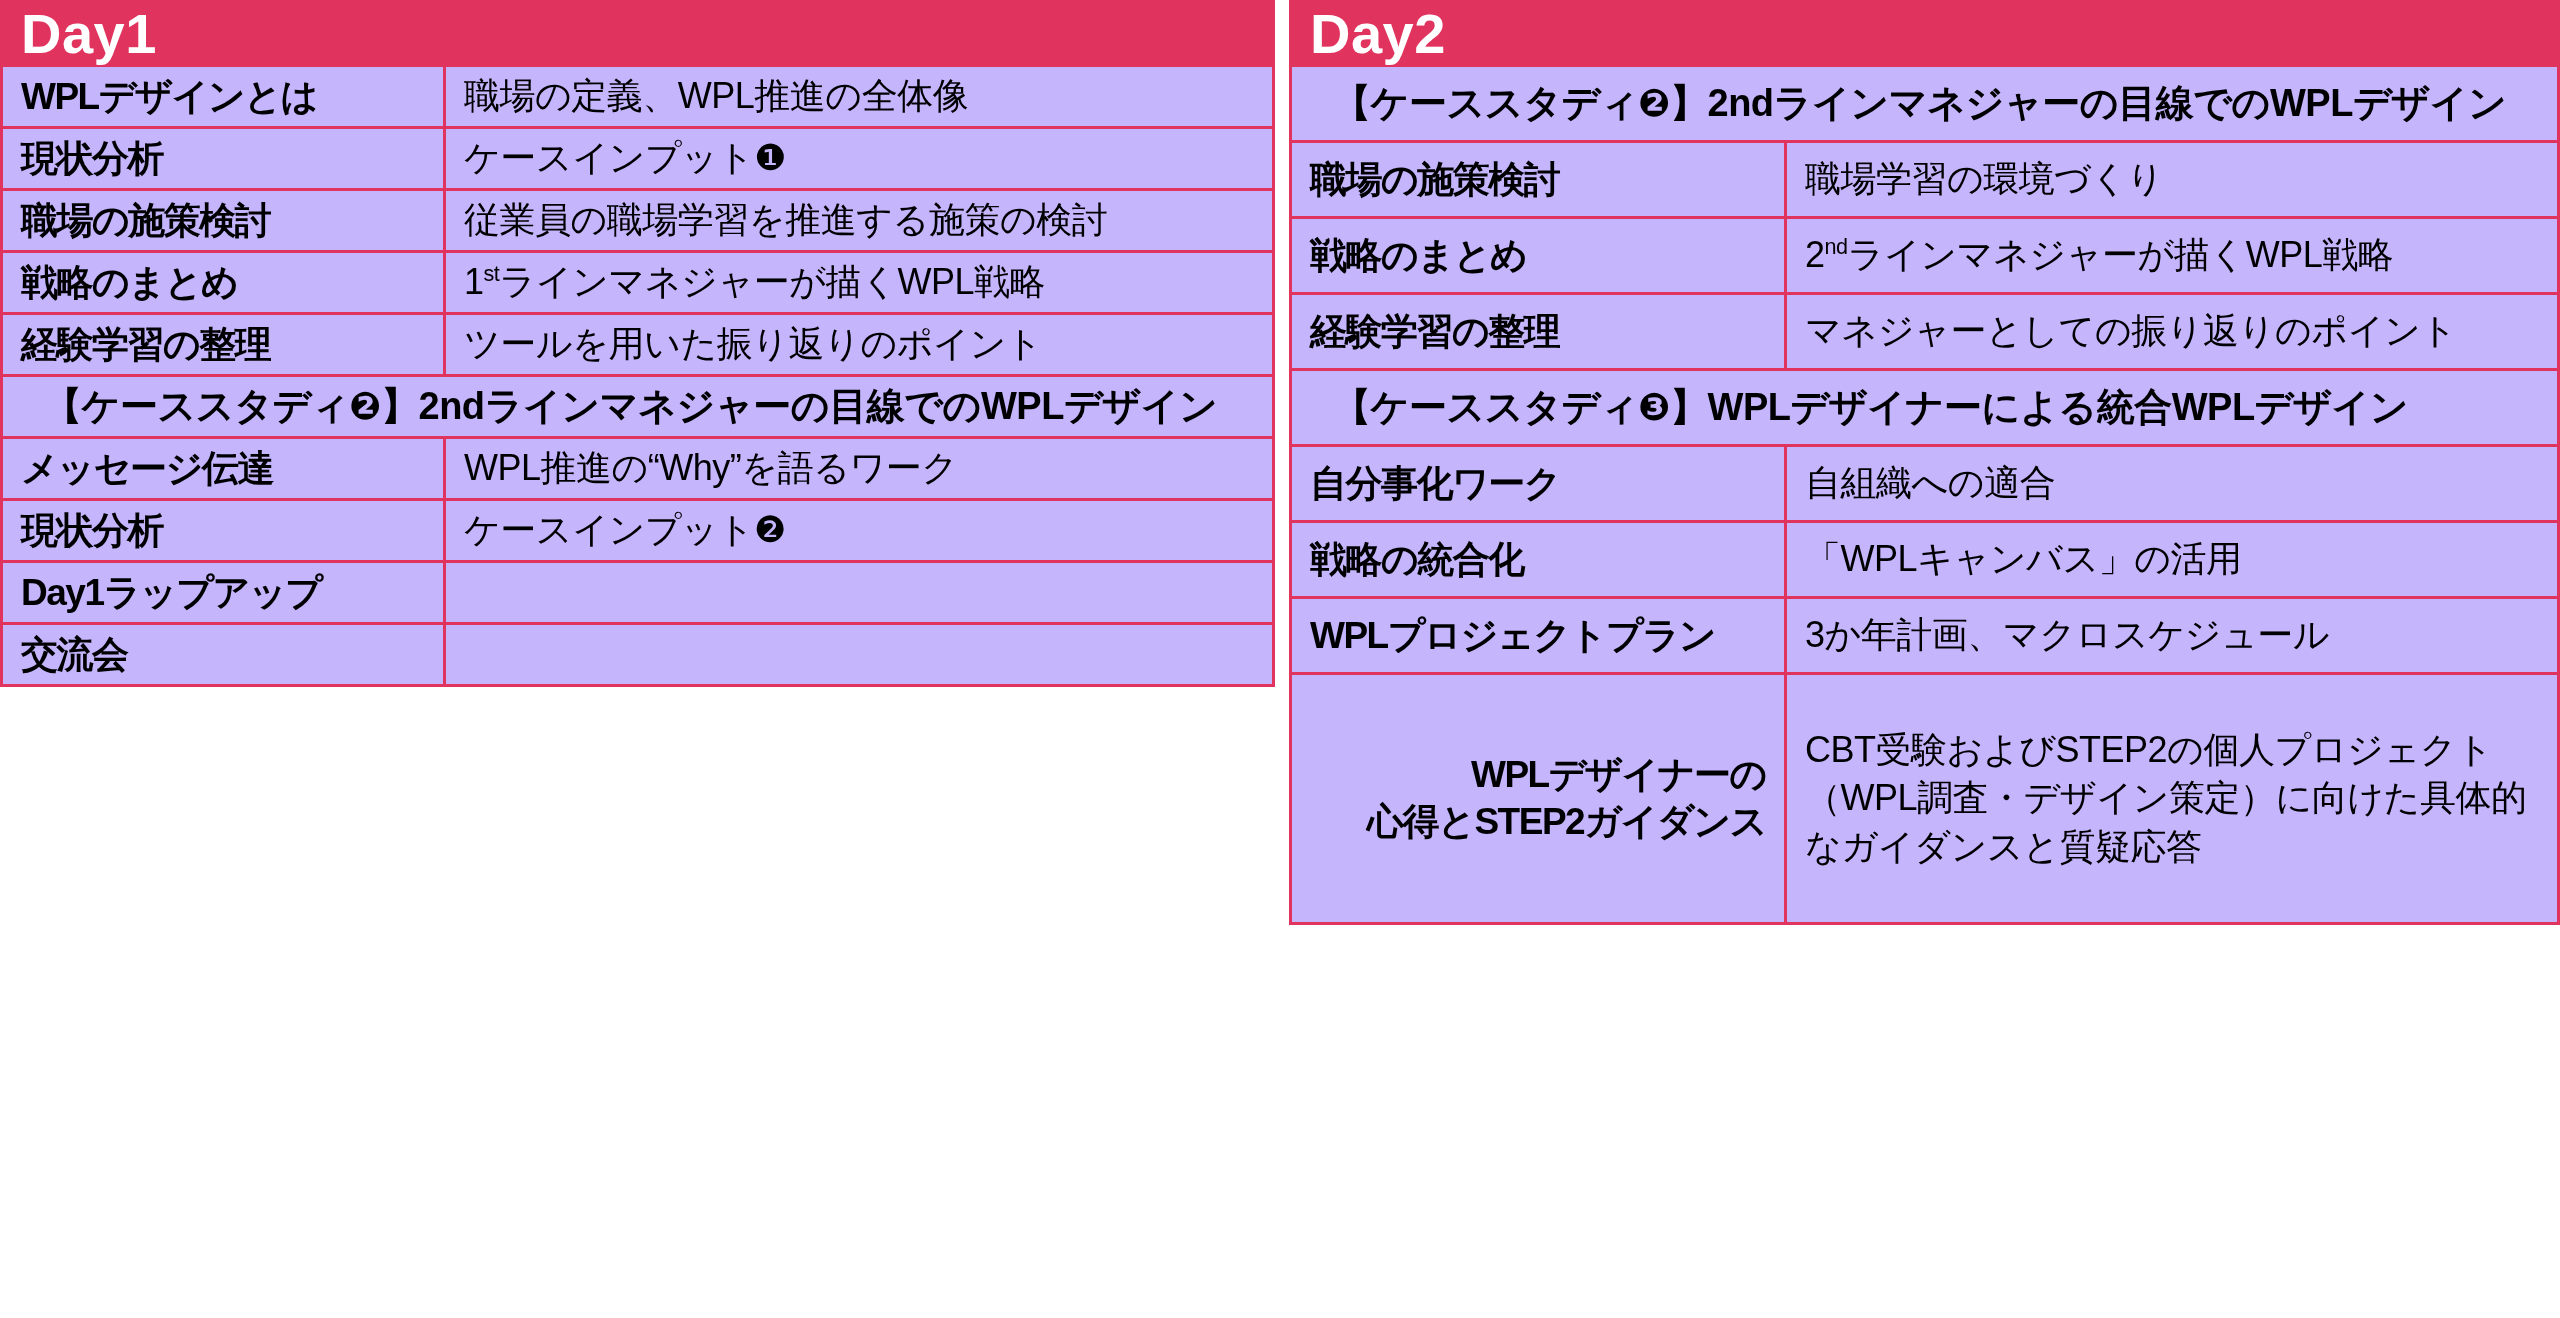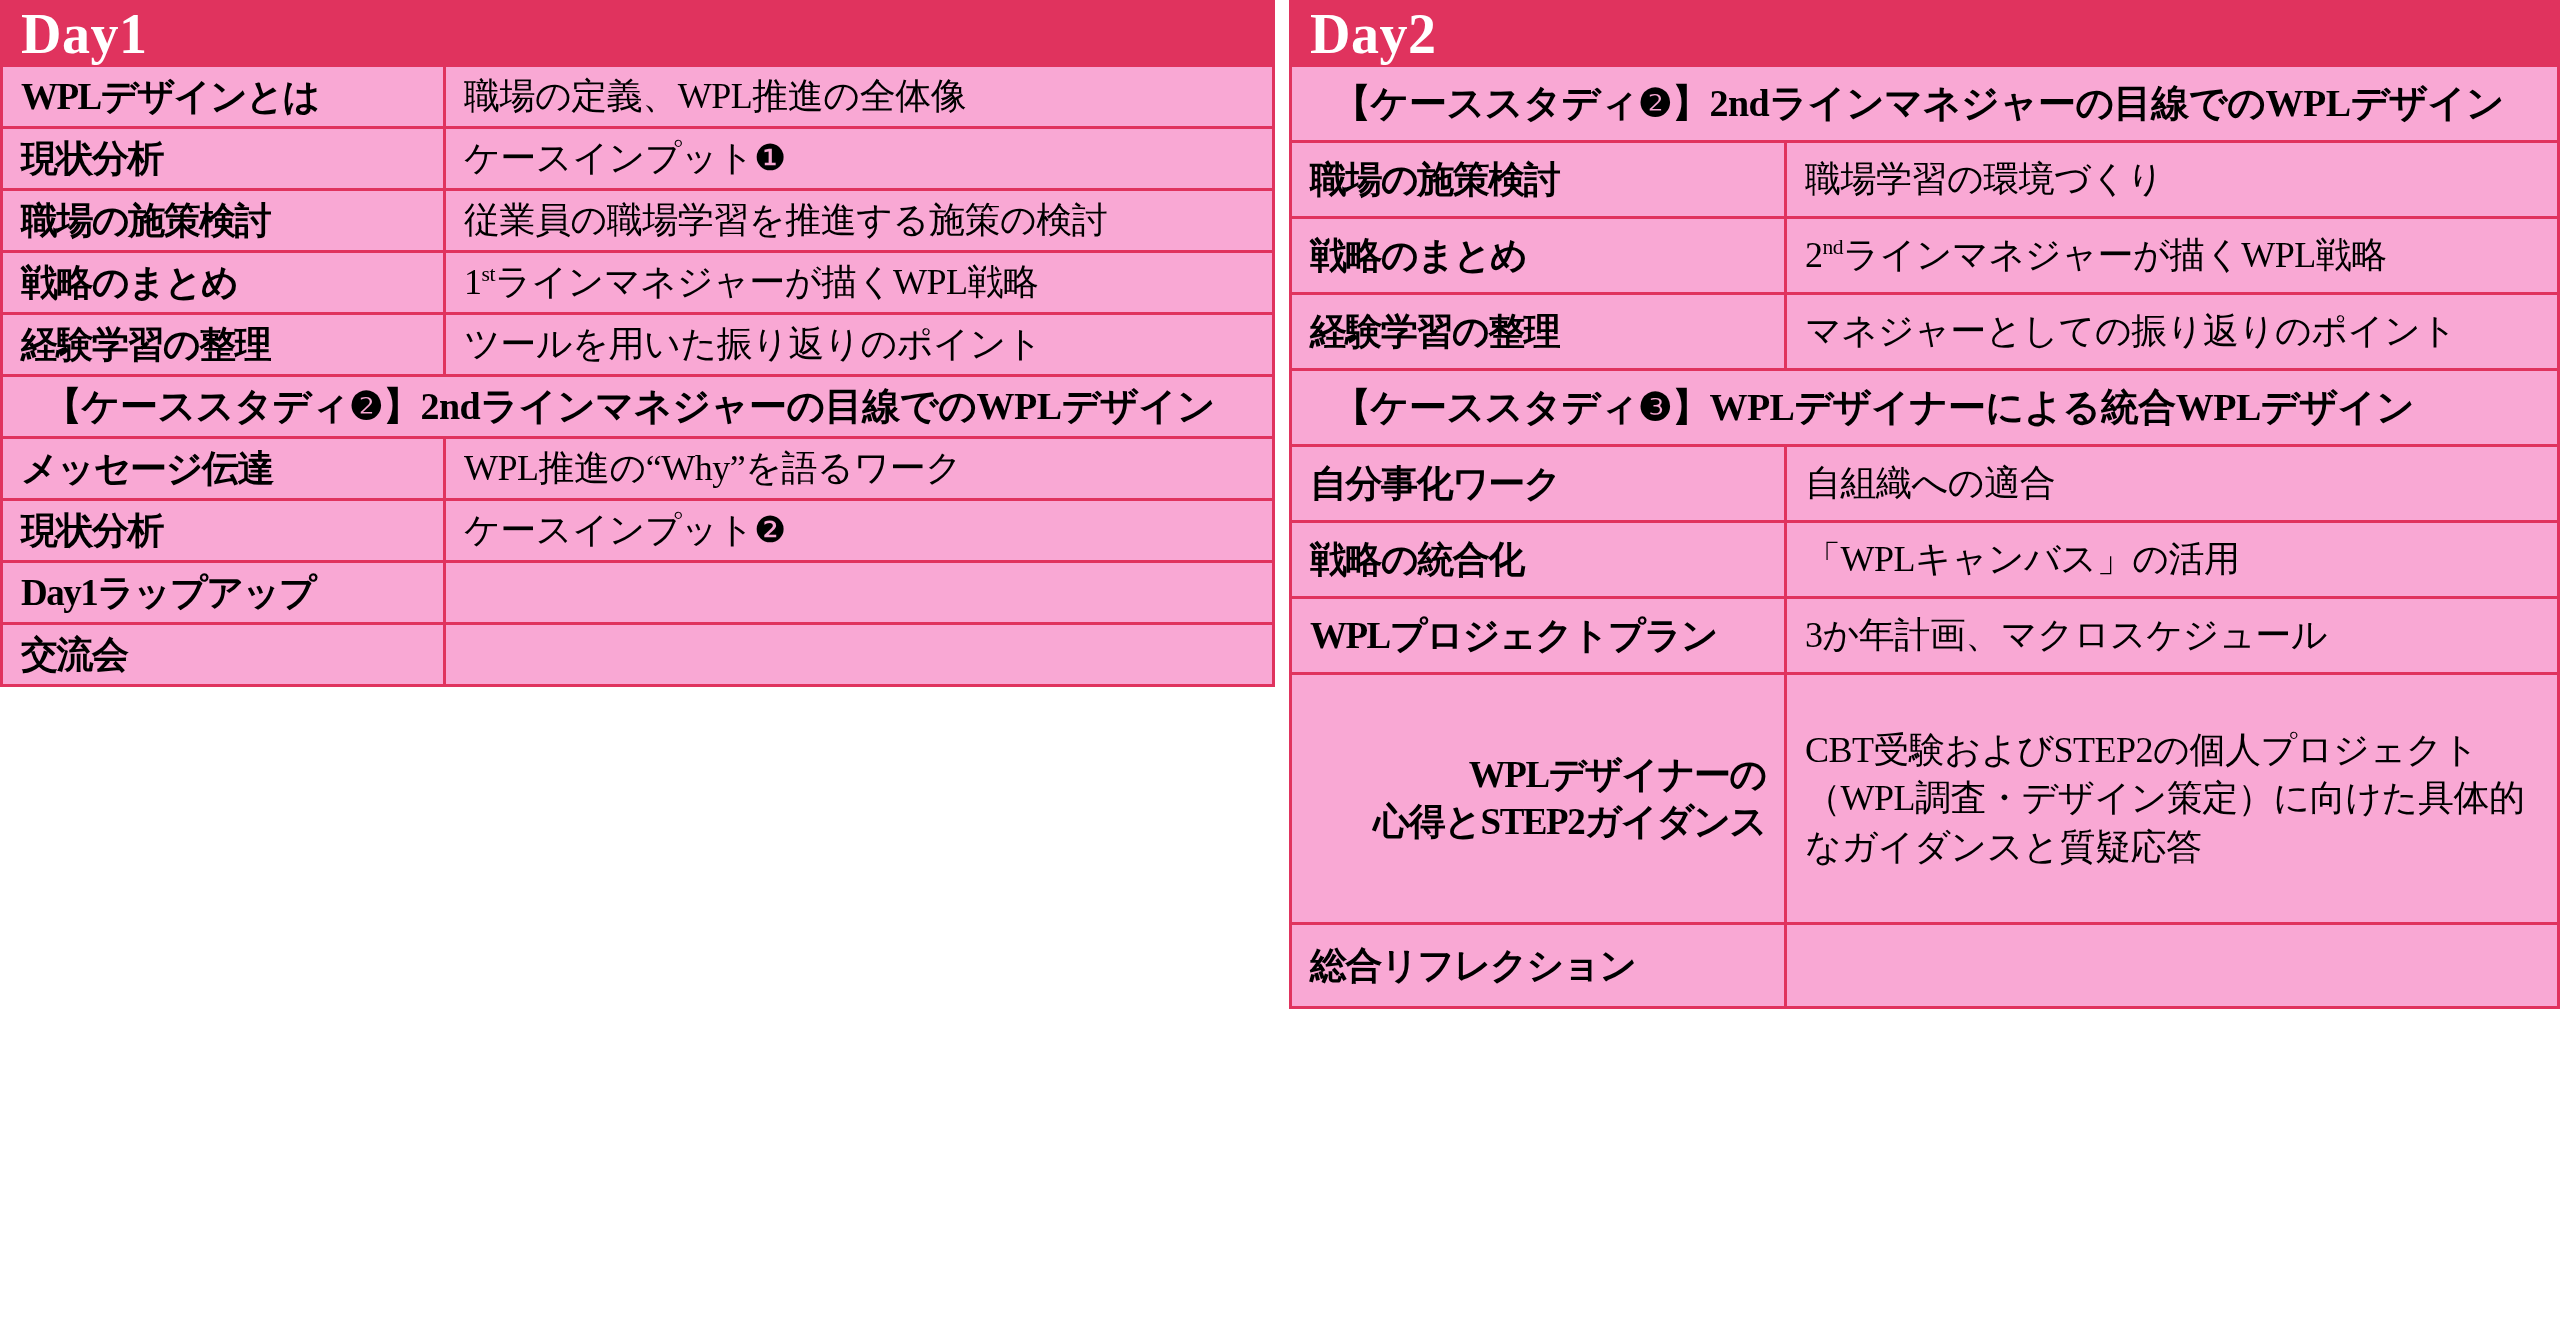--- a/index.html
+++ b/index.html
@@ -22,22 +22,21 @@
     display: flex;
     flex-direction: row;
     align-items: flex-start;
     justify-content: space-between;
   }
 
   .schedule-table {
     box-sizing: border-box;
     border-collapse: collapse;
     table-layout: fixed;
-    background: #f9a8d4;
-    font-family: Liberation Serif, serif;
+    background: #c4b5fd;
   }
 
   .schedule-table.day1 { width: 1272px; }
   .schedule-table.day2 { width: 1268px; }
 
   .schedule-table td,
   .schedule-table th {
     border: 3px solid #e0335e;
     padding: 0 18px;
     vertical-align: middle;
@@ -213,20 +212,16 @@
       <tr style="height:76px">
         <td class="topic">WPLプロジェクトプラン</td>
         <td class="desc">3か年計画、マクロスケジュール</td>
       </tr>
 
       <tr style="height:250px">
         <td class="topic two-line"><span>WPLデザイナーの</span><br><span>心得とSTEP2ガイダンス</span></td>
         <td class="desc multiline">CBT受験およびSTEP2の個人プロジェクト（WPL調査・デザイン策定）に向けた具体的なガイダンスと質疑応答</td>
       </tr>
 
-      <tr style="height:84px">
-        <td class="topic">総合リフレクション</td>
-        <td class="desc"></td>
-      </tr>
     </tbody>
   </table>
 
 </div>
 
 </body></html>

